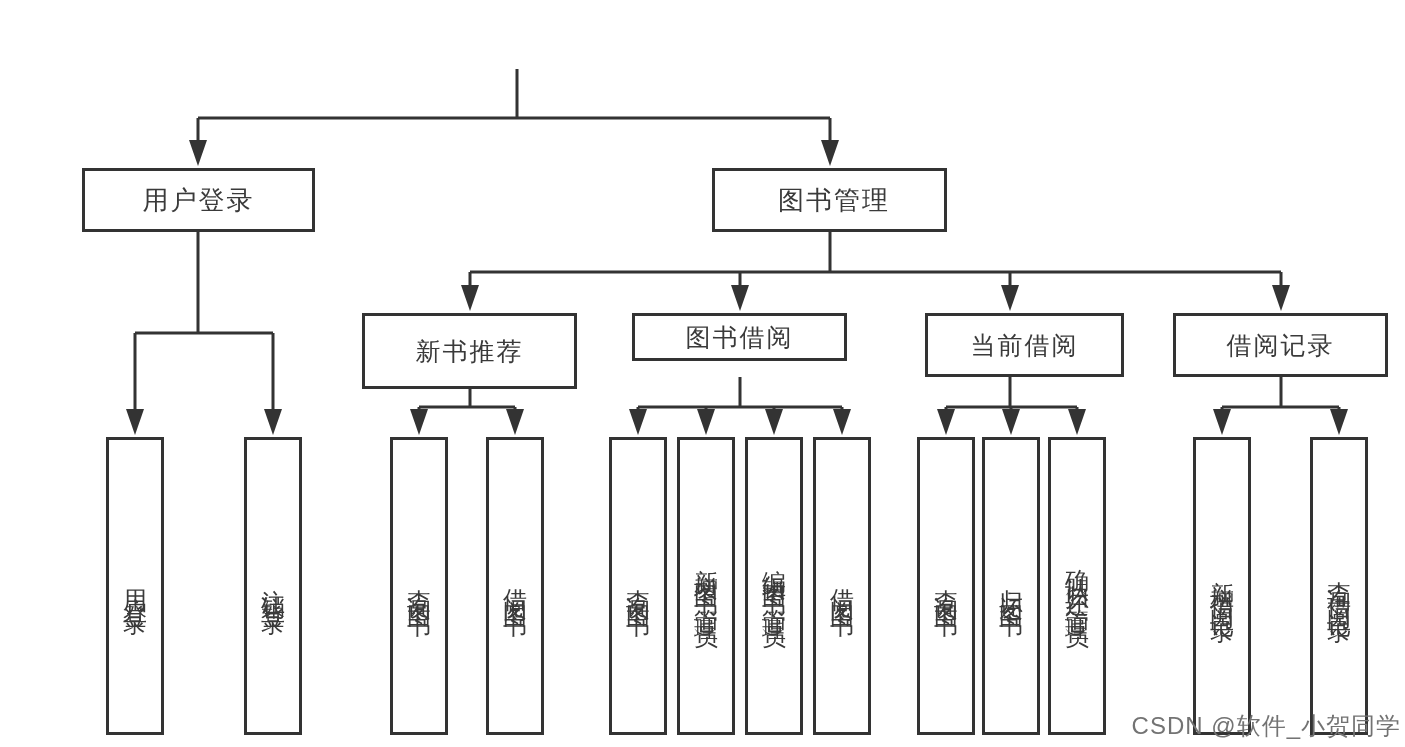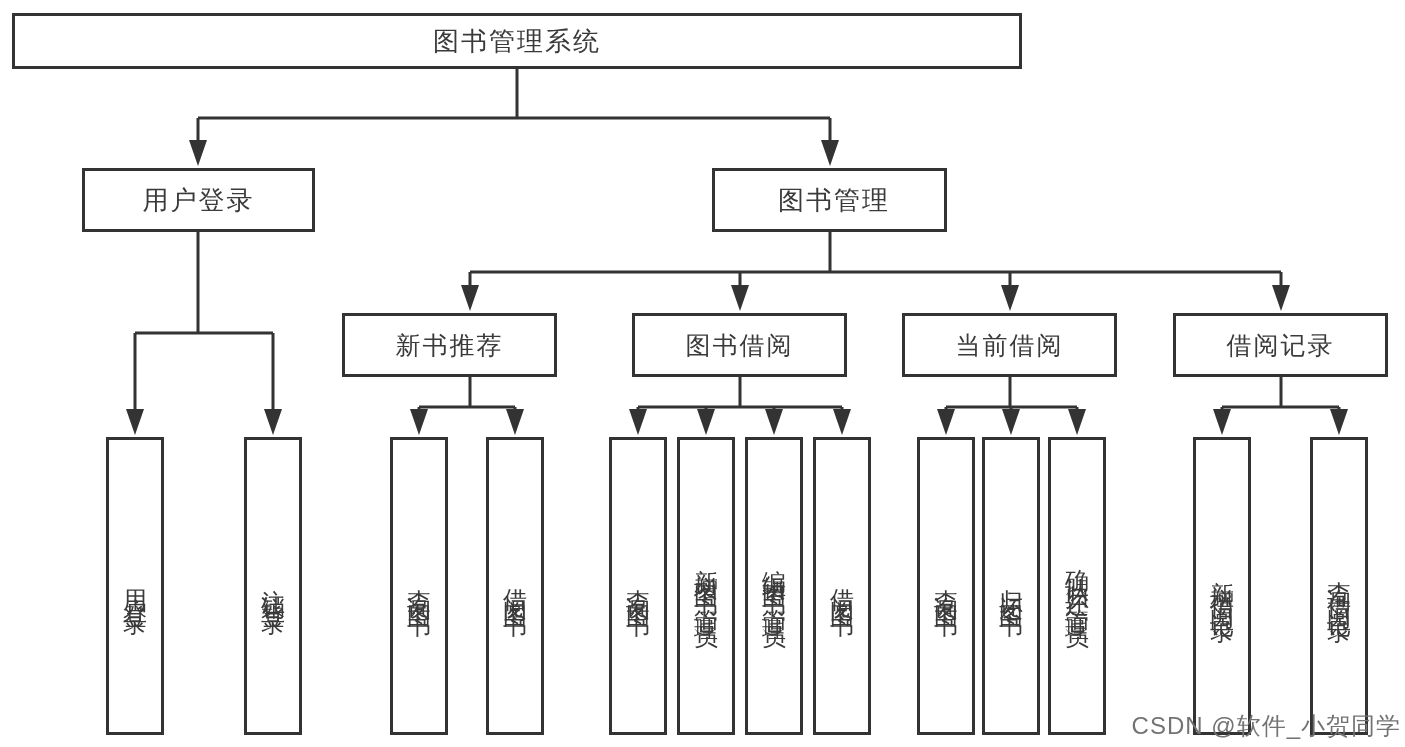--- a/index.html
+++ b/index.html
@@ -52,23 +52,23 @@
     font-size: 24px;
     color: #737373;
     letter-spacing: 1px;
     white-space: nowrap;
     z-index: 5;
   }
   
   #root   { left: 12px;   top: 13px;  width: 1010px; height: 56px; }
   #l2-0   { left: 82px;   top: 168px; width: 233px;  height: 64px; }
   #l2-1   { left: 712px;  top: 168px; width: 235px;  height: 64px; padding-left: 9px; }
-  #l3-0   { left: 342px;  top: 313px; width: 215px;  height: 64px; }
-  #l3-1   { left: 632px;  top: 313px; width: 215px;  height: 64px; }
-  #l3-2   { left: 902px;  top: 313px; width: 215px;  height: 64px; }
+  #l3-0   { left: 362px;  top: 313px; width: 215px;  height: 76px; }
+  #l3-1   { left: 632px;  top: 313px; width: 215px;  height: 48px; }
+  #l3-2   { left: 925px;  top: 313px; width: 199px;  height: 64px; }
   #l3-3   { left: 1173px; top: 313px; width: 215px;  height: 64px; }
   .leaf   { top: 437px; width: 58px; height: 298px; }
   #leaf-0  { left: 106px; }
   #leaf-1  { left: 244px; }
   #leaf-2  { left: 390px; }
   #leaf-3  { left: 486px; }
   #leaf-4  { left: 609px; }
   #leaf-5  { left: 677px; }
   #leaf-6  { left: 745px; }
   #leaf-7  { left: 813px; }
@@ -116,23 +116,20 @@
       <polygon points="765,409 783,409 774,435"></polygon>
       <polygon points="833,409 851,409 842,435"></polygon>
       <polygon points="937,409 955,409 946,435"></polygon>
       <polygon points="1002,409 1020,409 1011,435"></polygon>
       <polygon points="1068,409 1086,409 1077,435"></polygon>
       <polygon points="1213,409 1231,409 1222,435"></polygon>
       <polygon points="1330,409 1348,409 1339,435"></polygon>
     </g>
   </svg>
 
-  <div id="root" class="node hbox">
-    <span>图书管理系统</span>
-  </div>
 
   <div id="l2-0" class="node hbox">
     <span>用户登录</span>
   </div>
   <div id="l2-1" class="node hbox">
     <span>图书管理</span>
   </div>
 
   <div id="l3-0" class="node hbox l3">
     <span>新书推荐</span>

